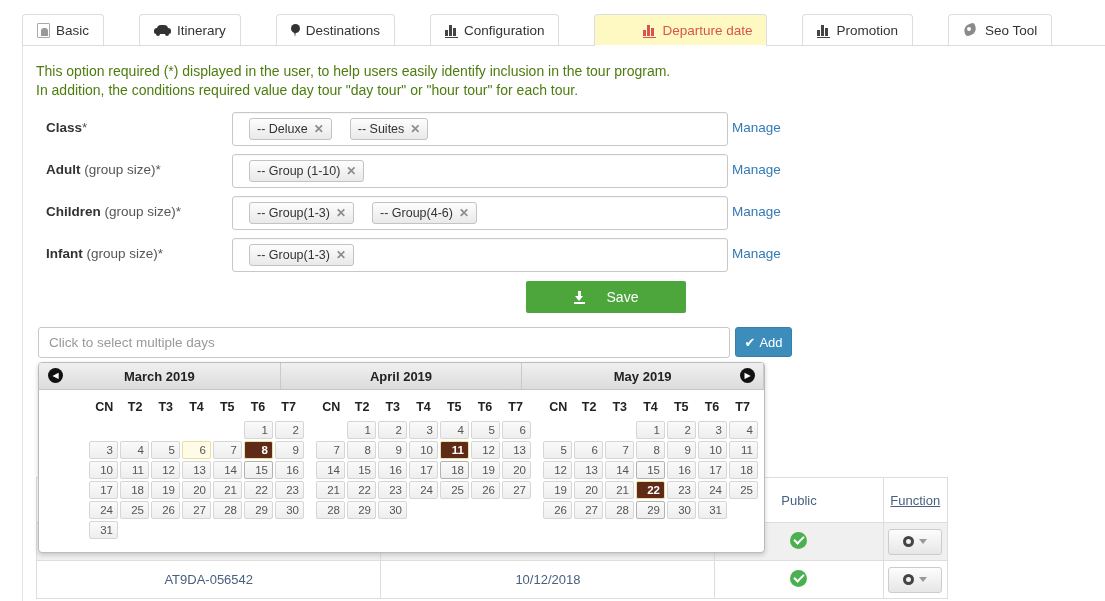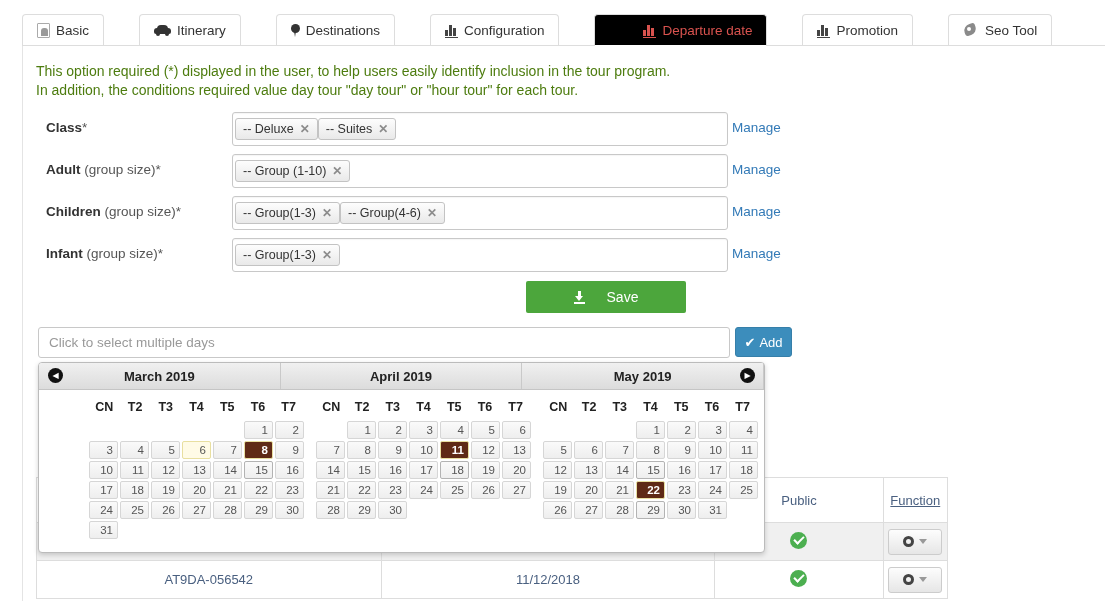--- a/index.html
+++ b/index.html
@@ -33,21 +33,21 @@
     border-radius: 4px 4px 0 0;
     margin-right: 3px;
     font-size: 13.5px;
     color: #333;
     white-space: nowrap;
     position: relative;
     cursor: pointer;
   }
   .tab.active {
     color: #d9534f;
-    background: #000000;
+    background: #fef9c3;
     border-color: #ddd;
     z-index: 3;
     padding-left: 48px;
   }
   .tab.active::after {
     content: ""; position: absolute; left: 0; right: 0; bottom: -1px;
     height: 1px; background: #fff;
   }
   .tab .ticon { display: inline-flex; align-items: center; }
   .tab-fill { flex: 1 1 auto; height: 1px; }
@@ -116,21 +116,21 @@
   .frow { position: absolute; left: 36px; width: 1040px; height: 34px; }
   .flabel {
     position: absolute; left: 10px; top: 8px;
     font-size: 13.5px; color: #333;
   }
   .flabel b { font-weight: bold; }
   .flabel span { font-weight: normal; color: #555; }
   .fbox {
     position: absolute; left: 196px; width: 496px; height: 34px;
     border: 1px solid #c8c8c8; border-radius: 3px; background: #fff;
-    display: flex; align-items: center; gap: 0; padding: 0 2px;
+    display: flex; align-items: center; gap: 18px; padding: 0 16px;
     box-shadow: inset 0 1px 1px rgba(0,0,0,.04);
   }
   .chip {
     display: inline-flex; align-items: center; gap: 6px;
     height: 22px; padding: 0 7px;
     background: linear-gradient(#fdfdfd, #e9e9e9);
     border: 1px solid #c3c3c3; border-radius: 3px;
     font-size: 12.5px; color: #333; white-space: nowrap;
     cursor: pointer;
   }
@@ -597,21 +597,21 @@
         <td><span class="ok"></span></td>
         <td>
           <span class="fn-btn">
             <span class="gear"></span>
             <span class="caret"></span>
           </span>
         </td>
       </tr>
       <tr>
         <td>AT9DA-056542</td>
-        <td>11/12/2018</td>
+        <td>10/12/2018</td>
         <td><span class="ok"></span></td>
         <td>
           <span class="fn-btn">
             <span class="gear"></span>
             <span class="caret"></span>
           </span>
         </td>
       </tr>
     </tbody>
   </table>

